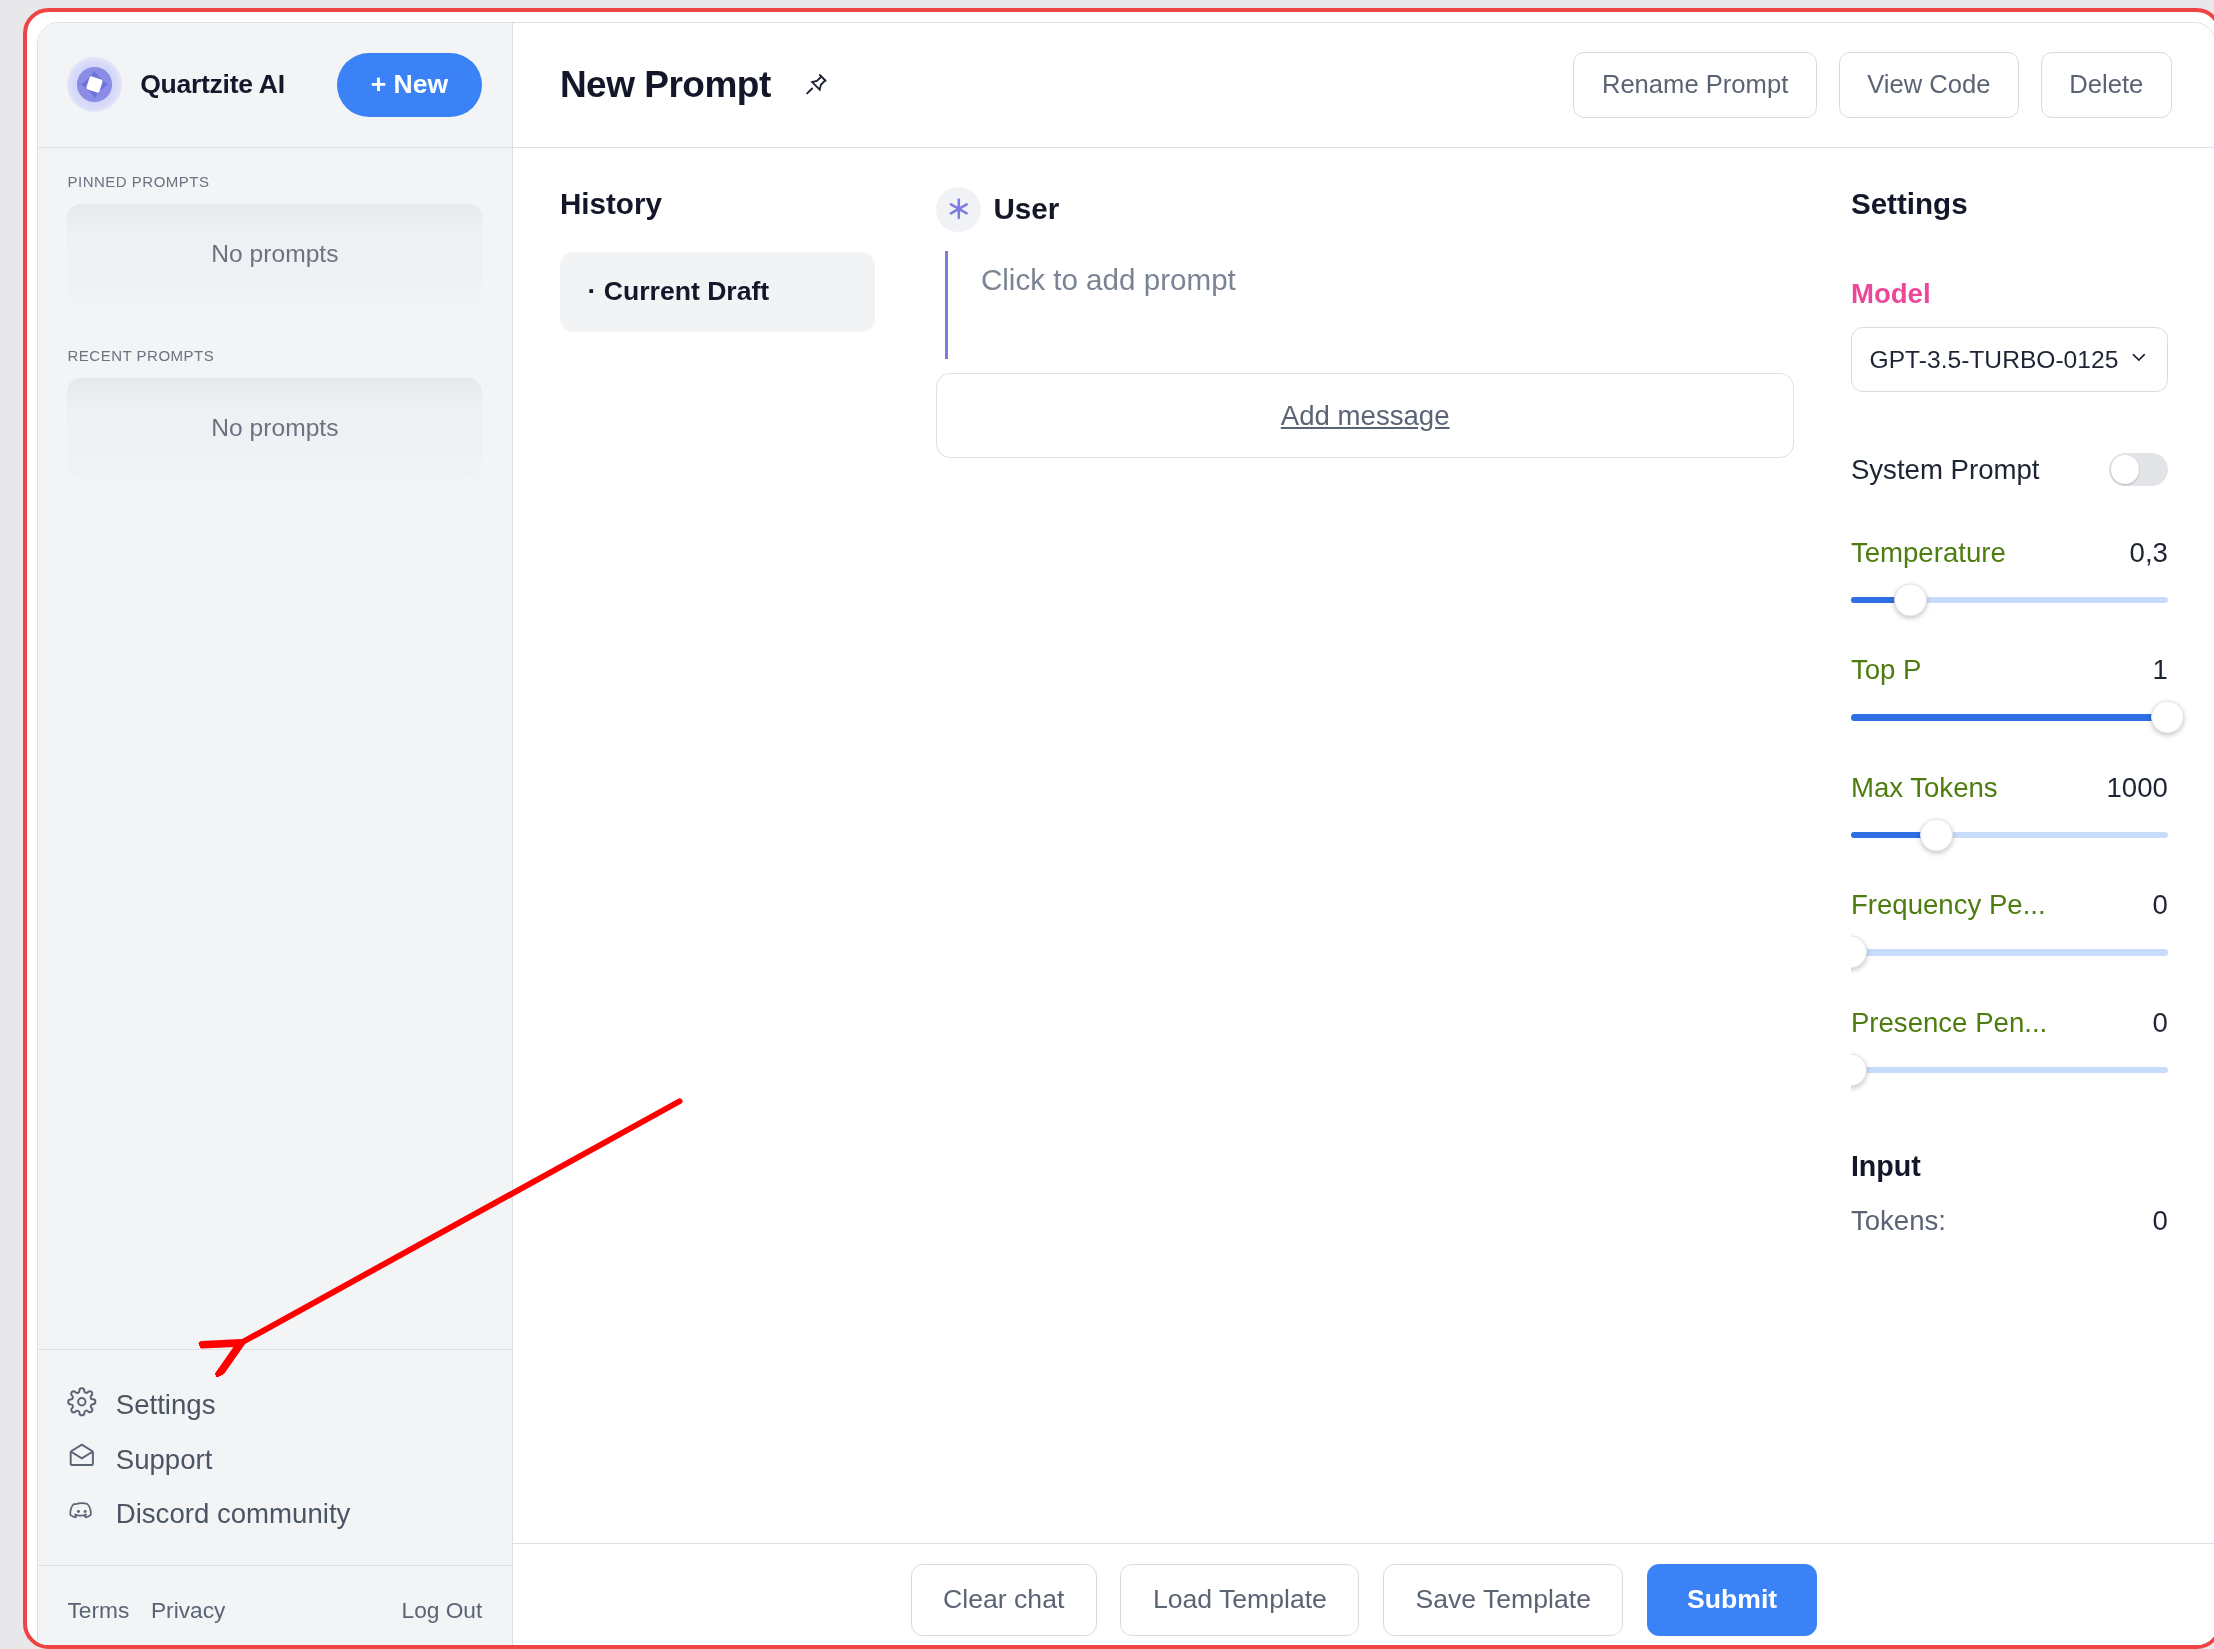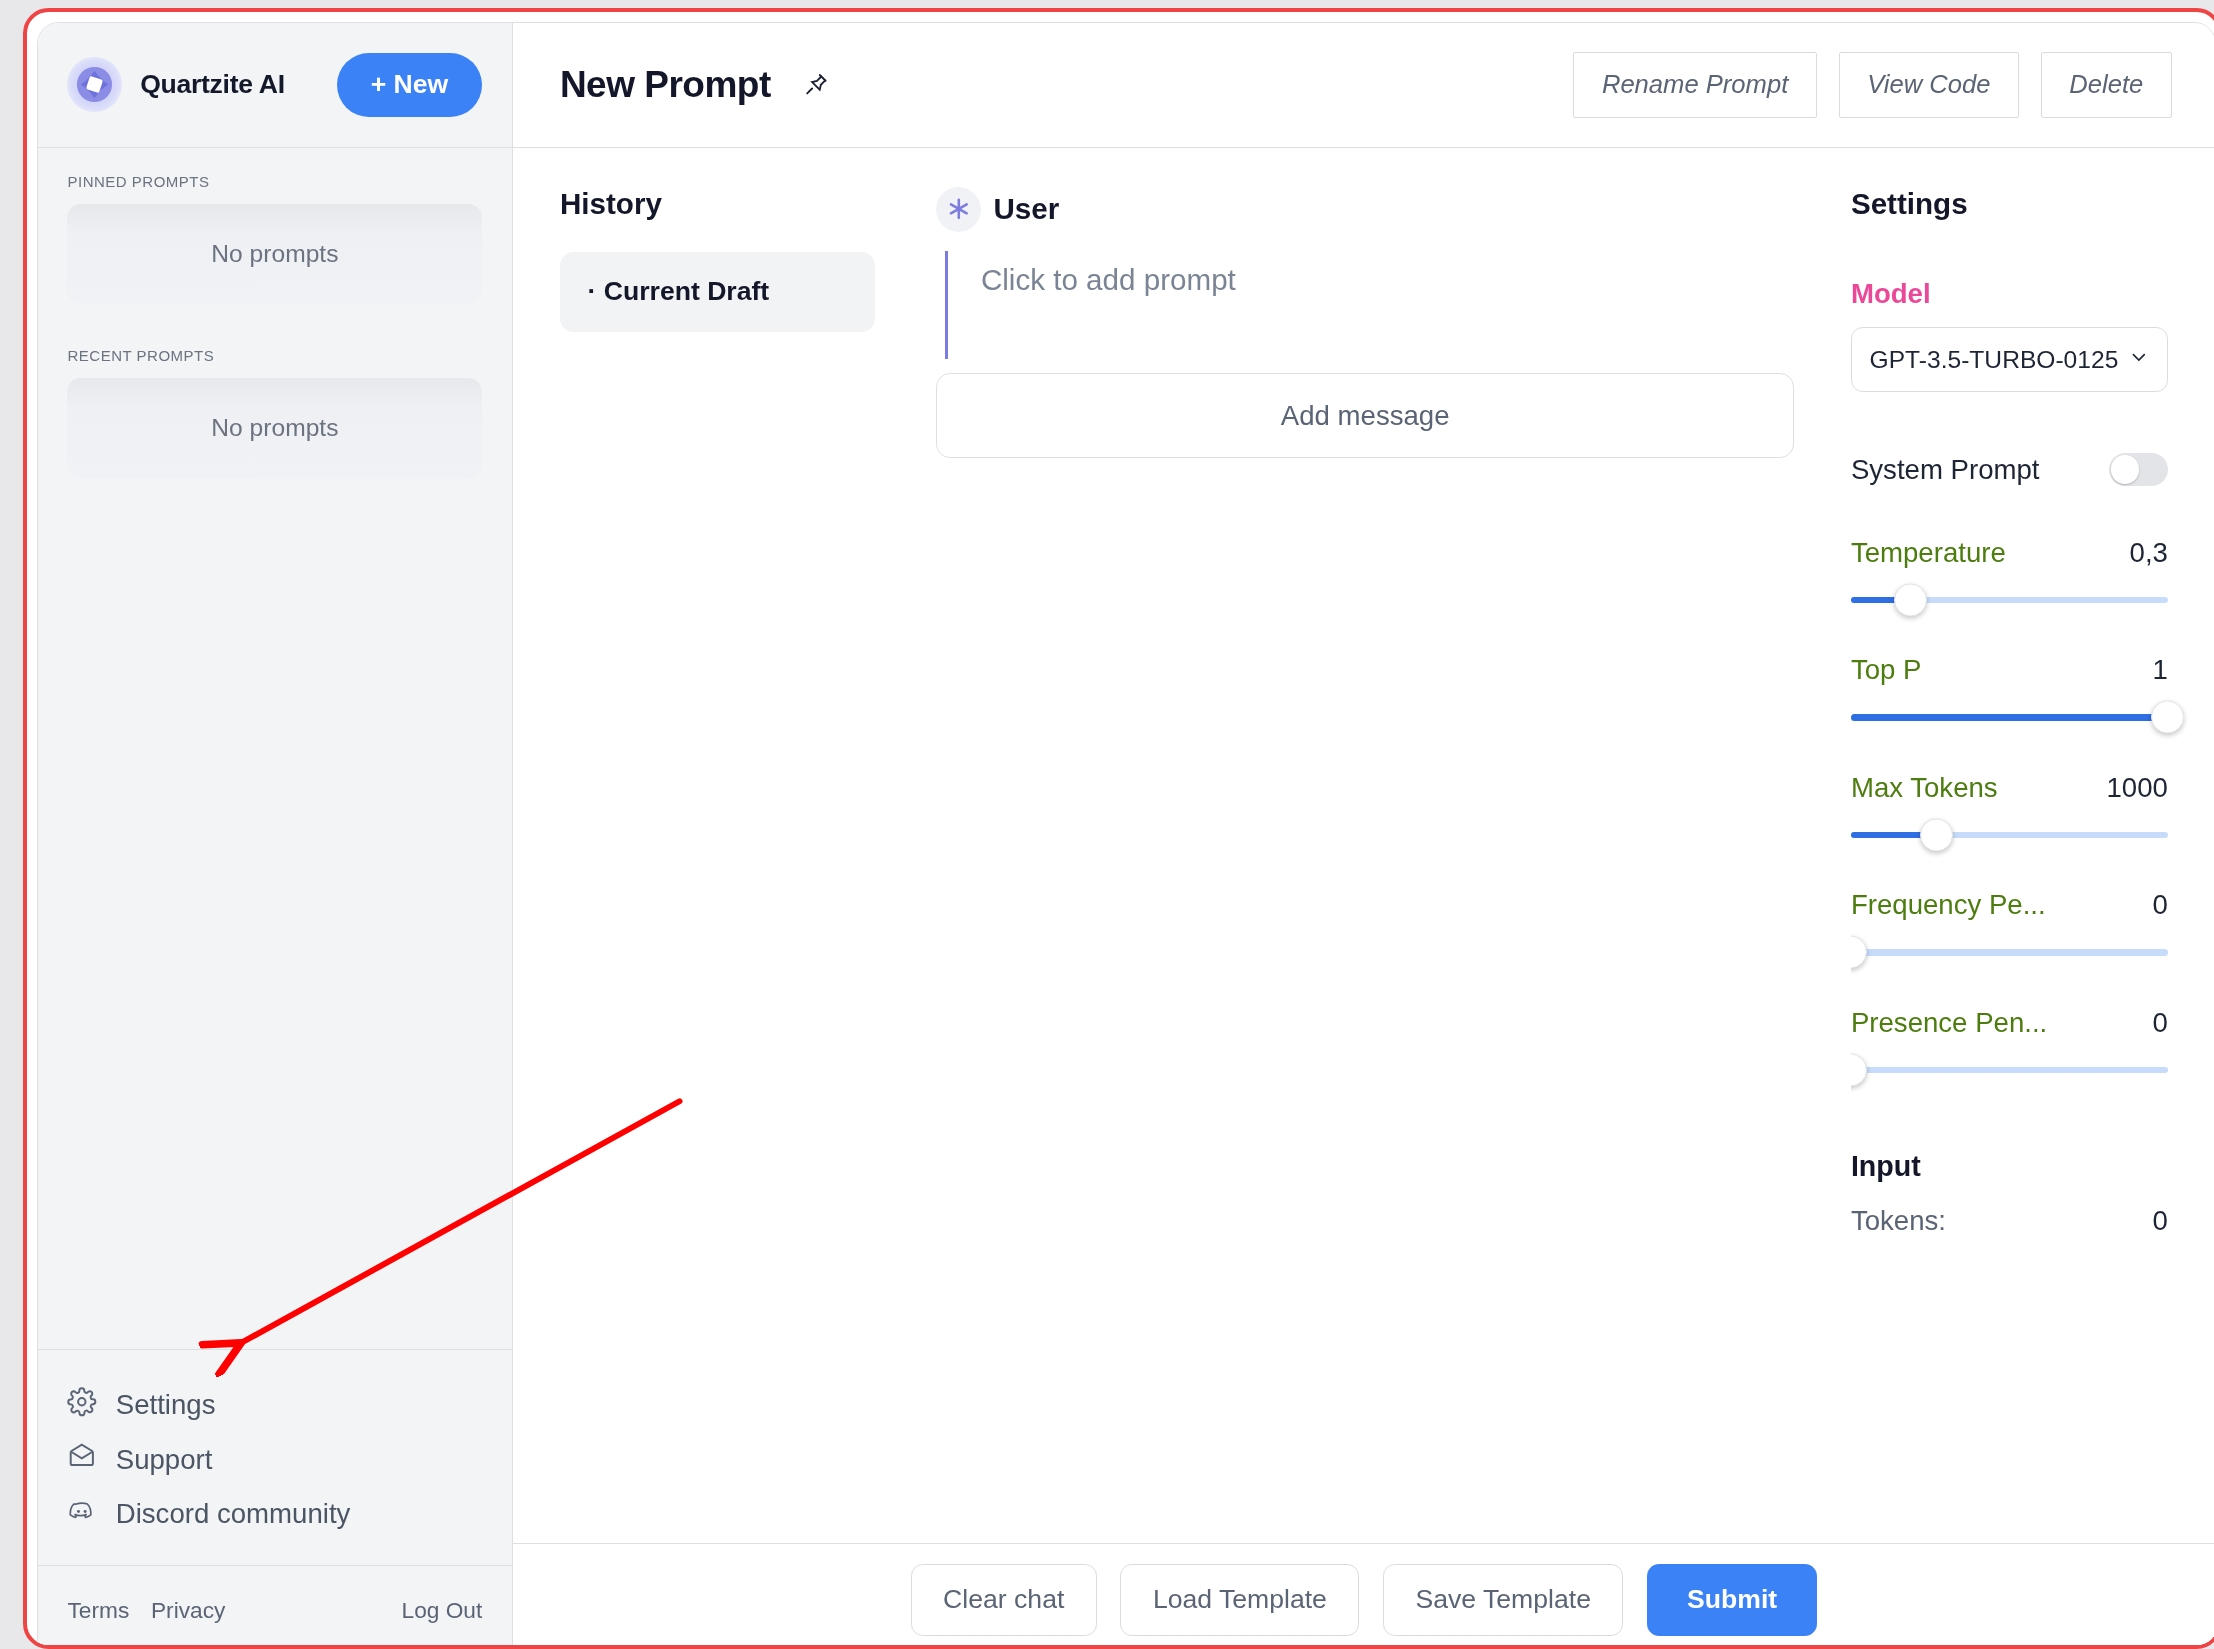--- a/index.html
+++ b/index.html
@@ -148,28 +148,27 @@
     font-size: 37px;
     font-weight: bold;
     color: #131729;
     letter-spacing: -0.5px;
   }
   .pin-btn { cursor: pointer; display:flex; align-items:center; margin-left: 11.8px; }
   .topbar-actions { margin-left: auto; display: flex; gap: 21.7px; }
   .ghost-btn {
     border: 1px solid #d8dce2;
     background: #ffffff;
-    border-radius: 2px;
+    border-radius: 11px;
     padding: 17.7px 27.6px;
     font-size: 25.6px;
     color: #5b6475;
     cursor: pointer;
     font-family: inherit;
     white-space: nowrap;
-    font-style: italic;
   }
 
   .body-area {
     flex: 1;
     display: flex;
     min-height: 0;
     position: relative;
     overflow: hidden;
   }
 
@@ -223,20 +222,21 @@
     margin-left: 0;
     width: 100%;
     border: 1px solid #dcdfe6;
     background: #ffffff;
     border-radius: 13.8px;
     padding: 25.6px 0;
     font-size: 27.6px;
     color: #5b6475;
     cursor: pointer;
     font-family: inherit;
+    text-decoration: underline;
   }
 
   
   .settings-col {
     width: 364px;
     flex: none;
     padding: 39px 47px 0 0;
     overflow: hidden;
   }
   .settings-title {

